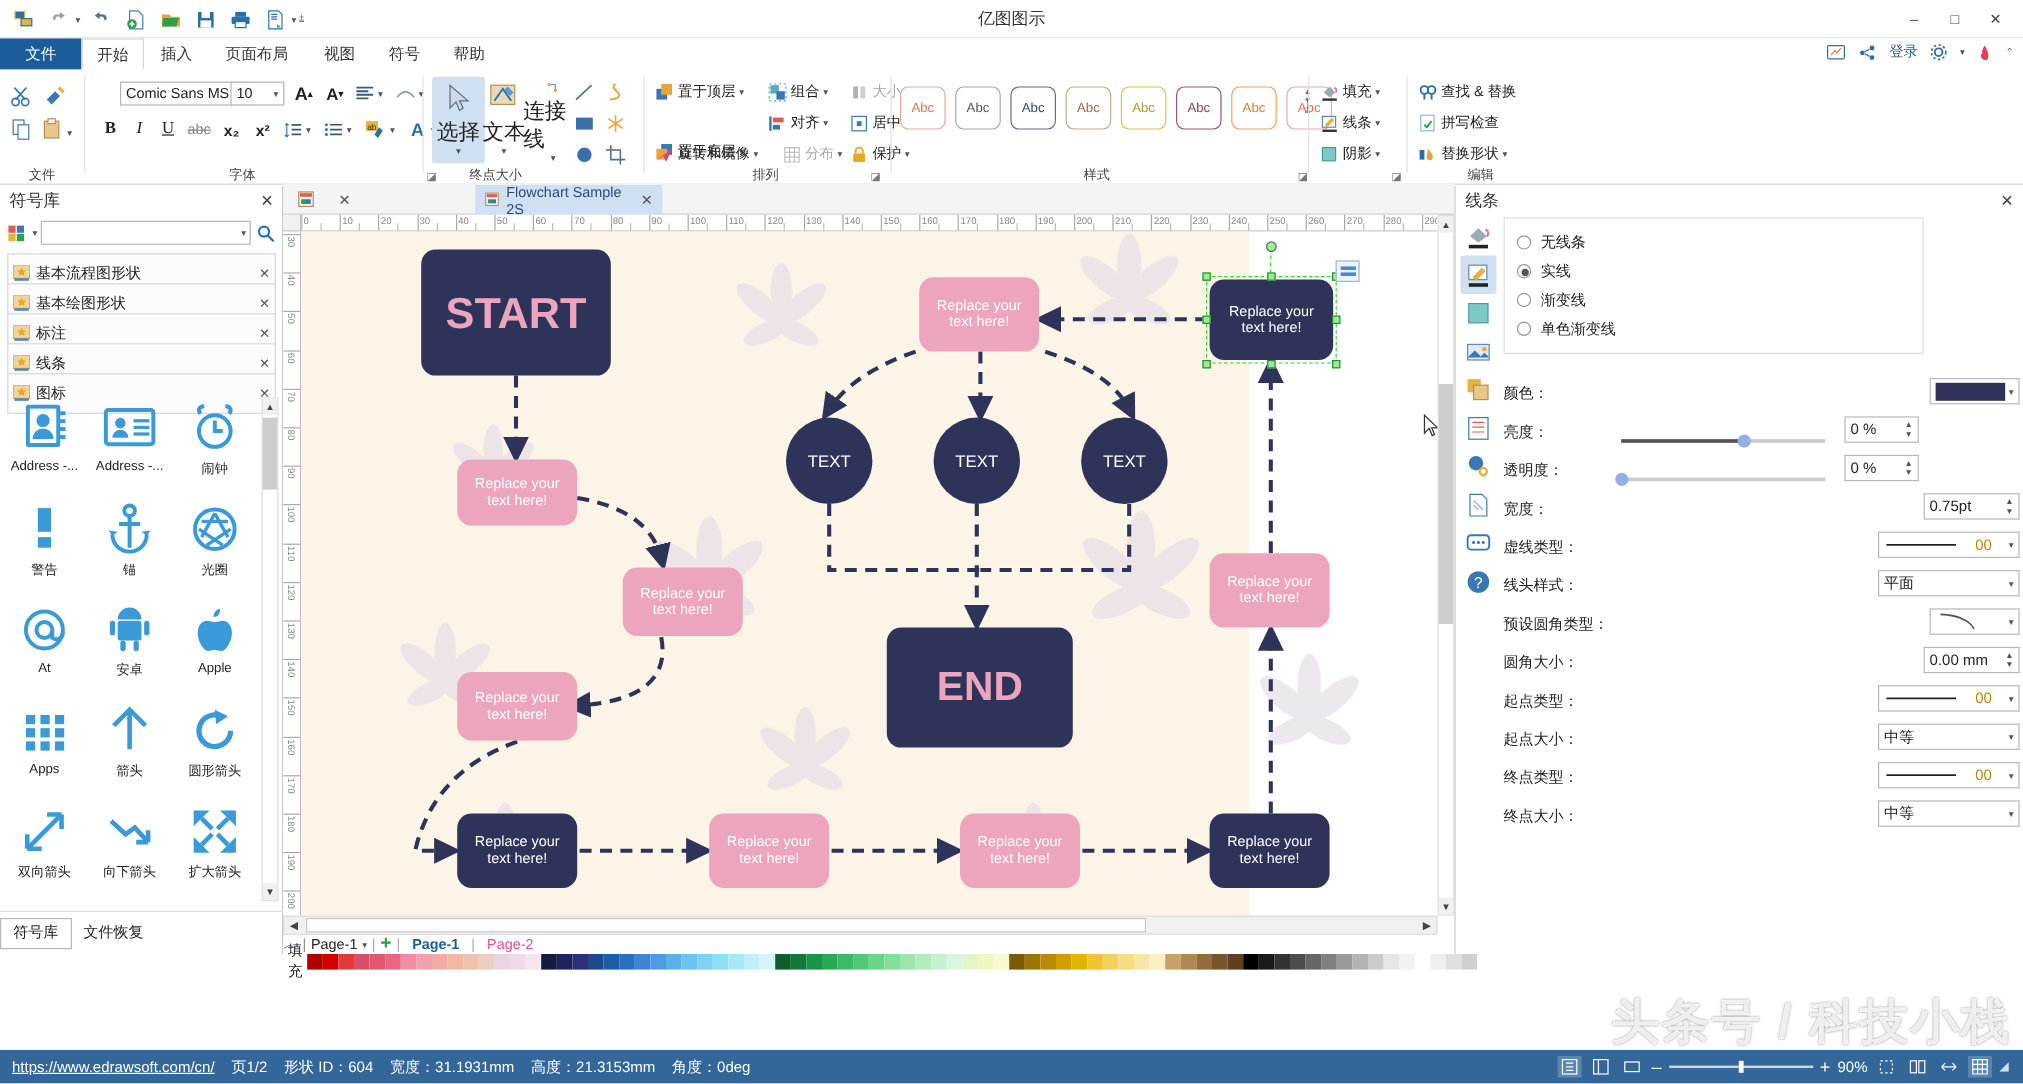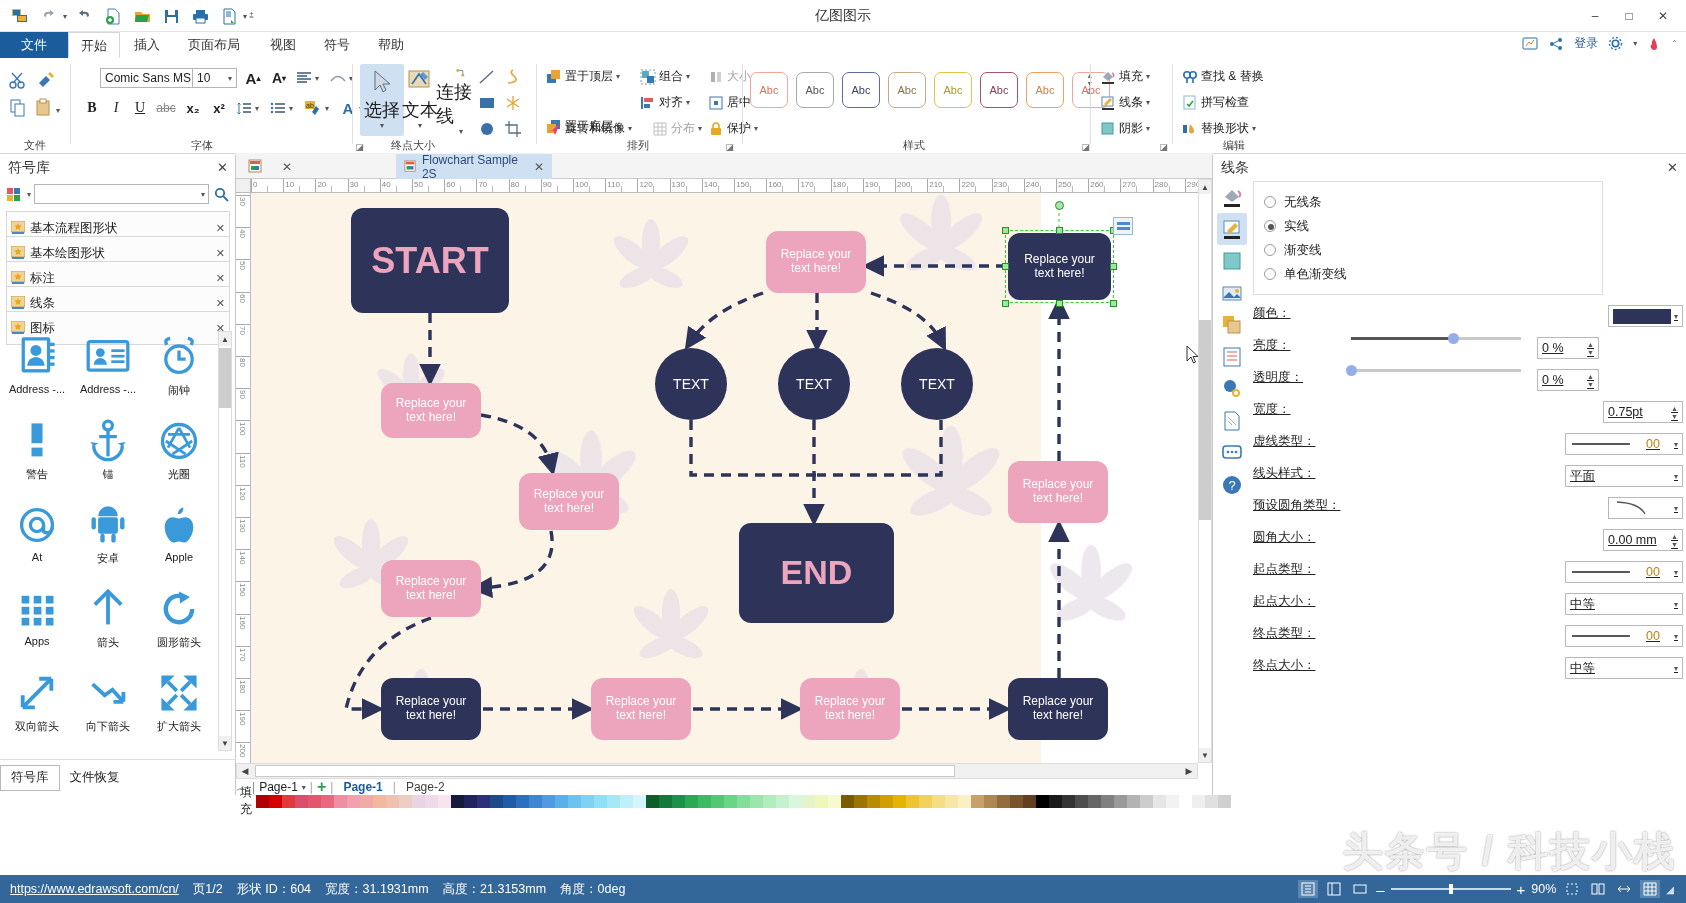--- a/index.html
+++ b/index.html
@@ -156,41 +156,41 @@
   .floatbtn { position:absolute; width:20px; height:18px; background:#eef3fa; border:1px solid #9bb7d4; display:flex; align-items:center; justify-content:center; cursor:pointer; }
 
   .hscroll { position:absolute; left:236px; top:763px; width:962px; height:16px; background:#f0f0f0; border:1px solid #ddd; }
   .hscroll .thumb { position:absolute; left:18px; top:1px; width:700px; height:12px; background:#fff; border:1px solid #c9c9c9; }
   .hscroll .ar { position:absolute; top:0; width:16px; height:14px; display:flex; align-items:center; justify-content:center; font-size:9px; color:#444; cursor:pointer; }
   .vscroll { position:absolute; left:1198px; top:179px; width:14px; height:584px; background:#fff; border:1px solid #ddd; }
   .vscroll .ar { position:absolute; left:0; width:12px; height:14px; display:flex; align-items:center; justify-content:center; font-size:8px; color:#444; cursor:pointer; background:#f0f0f0; }
   .vscroll .thumb { position:absolute; left:0; top:140px; width:12px; height:200px; background:#cdcdcd; }
 
   .pagebar { position:absolute; left:236px; top:778px; width:976px; height:18px; display:flex; align-items:center; gap:4px; font-size:12px; }
-  .pagebar .pg { padding:0 6px; cursor:pointer; color:#404040; }
+  .pagebar .pg { padding:0 6px; cursor:pointer; color:#ec4899; }
   .pagebar .pg.act { color:#1b5c9c; font-weight:bold; }
 
   .palettebar { position:absolute; left:236px; top:793px; width:976px; height:16px; display:flex; align-items:center; }
   .pl-lbl { font-size:12px; padding:0 4px; }
   .swatch { width:13px; height:13px; display:inline-block; }
 
   
   .rightpanel { position:absolute; left:1212px; top:155px; width:474px; height:640px; background:#fff; border-left:1px solid #c8c8c8; }
   .rp-title { position:absolute; left:8px; top:4px; font-size:14px; color:#333; }
   .rp-close { position:absolute; right:8px; top:5px; font-size:13px; color:#444; cursor:pointer; }
   .rp-icons { position:absolute; left:4px; top:26px; width:32px; }
   .rp-ic { width:30px; height:32px; display:flex; align-items:center; justify-content:center; cursor:pointer; border-radius:2px; }
   .rp-ic.act { background:#cfe0f2; }
   .rp-body { position:absolute; left:40px; top:26px; width:430px; }
   .radiobox { border:1px solid #dcdcdc; padding:8px 10px; width:350px; }
   .radio-row { display:flex; align-items:center; gap:8px; height:24px; cursor:pointer; font-size:12.5px; }
   .rdot { width:12px; height:12px; border-radius:50%; border:1px solid #999; background:#fff; position:relative; }
   .rdot.on::after { content:''; position:absolute; left:3px; top:3px; width:6px; height:6px; border-radius:50%; background:#555; }
 
-  .prow { display:flex; align-items:flex-start; height:32px; font-size:12.5px;text-decoration:underline; }
+  .prow { display:flex; align-items:flex-end; height:32px; font-size:12.5px; }
   .plabel { width:98px; }
   .slider { position:relative; width:170px; height:3px; background:#c9c9c9; }
   .slider .fill { position:absolute; left:0; top:0; height:3px; background:#555; }
   .slider .knob { position:absolute; top:-4px; width:11px; height:11px; border-radius:50%; background:#94aee8; }
   .field { border:1px solid #b8b8b8; background:#fff; height:22px; display:flex; align-items:center; padding:0 4px; font-size:12.5px; }
   .spin { margin-left:auto; display:flex; flex-direction:column; gap:1px; }
   .spin div { font-size:7px; line-height:7px; color:#555; cursor:pointer; }
   .colorchip { width:58px; height:15px; background:#2e3359; }
 
   

